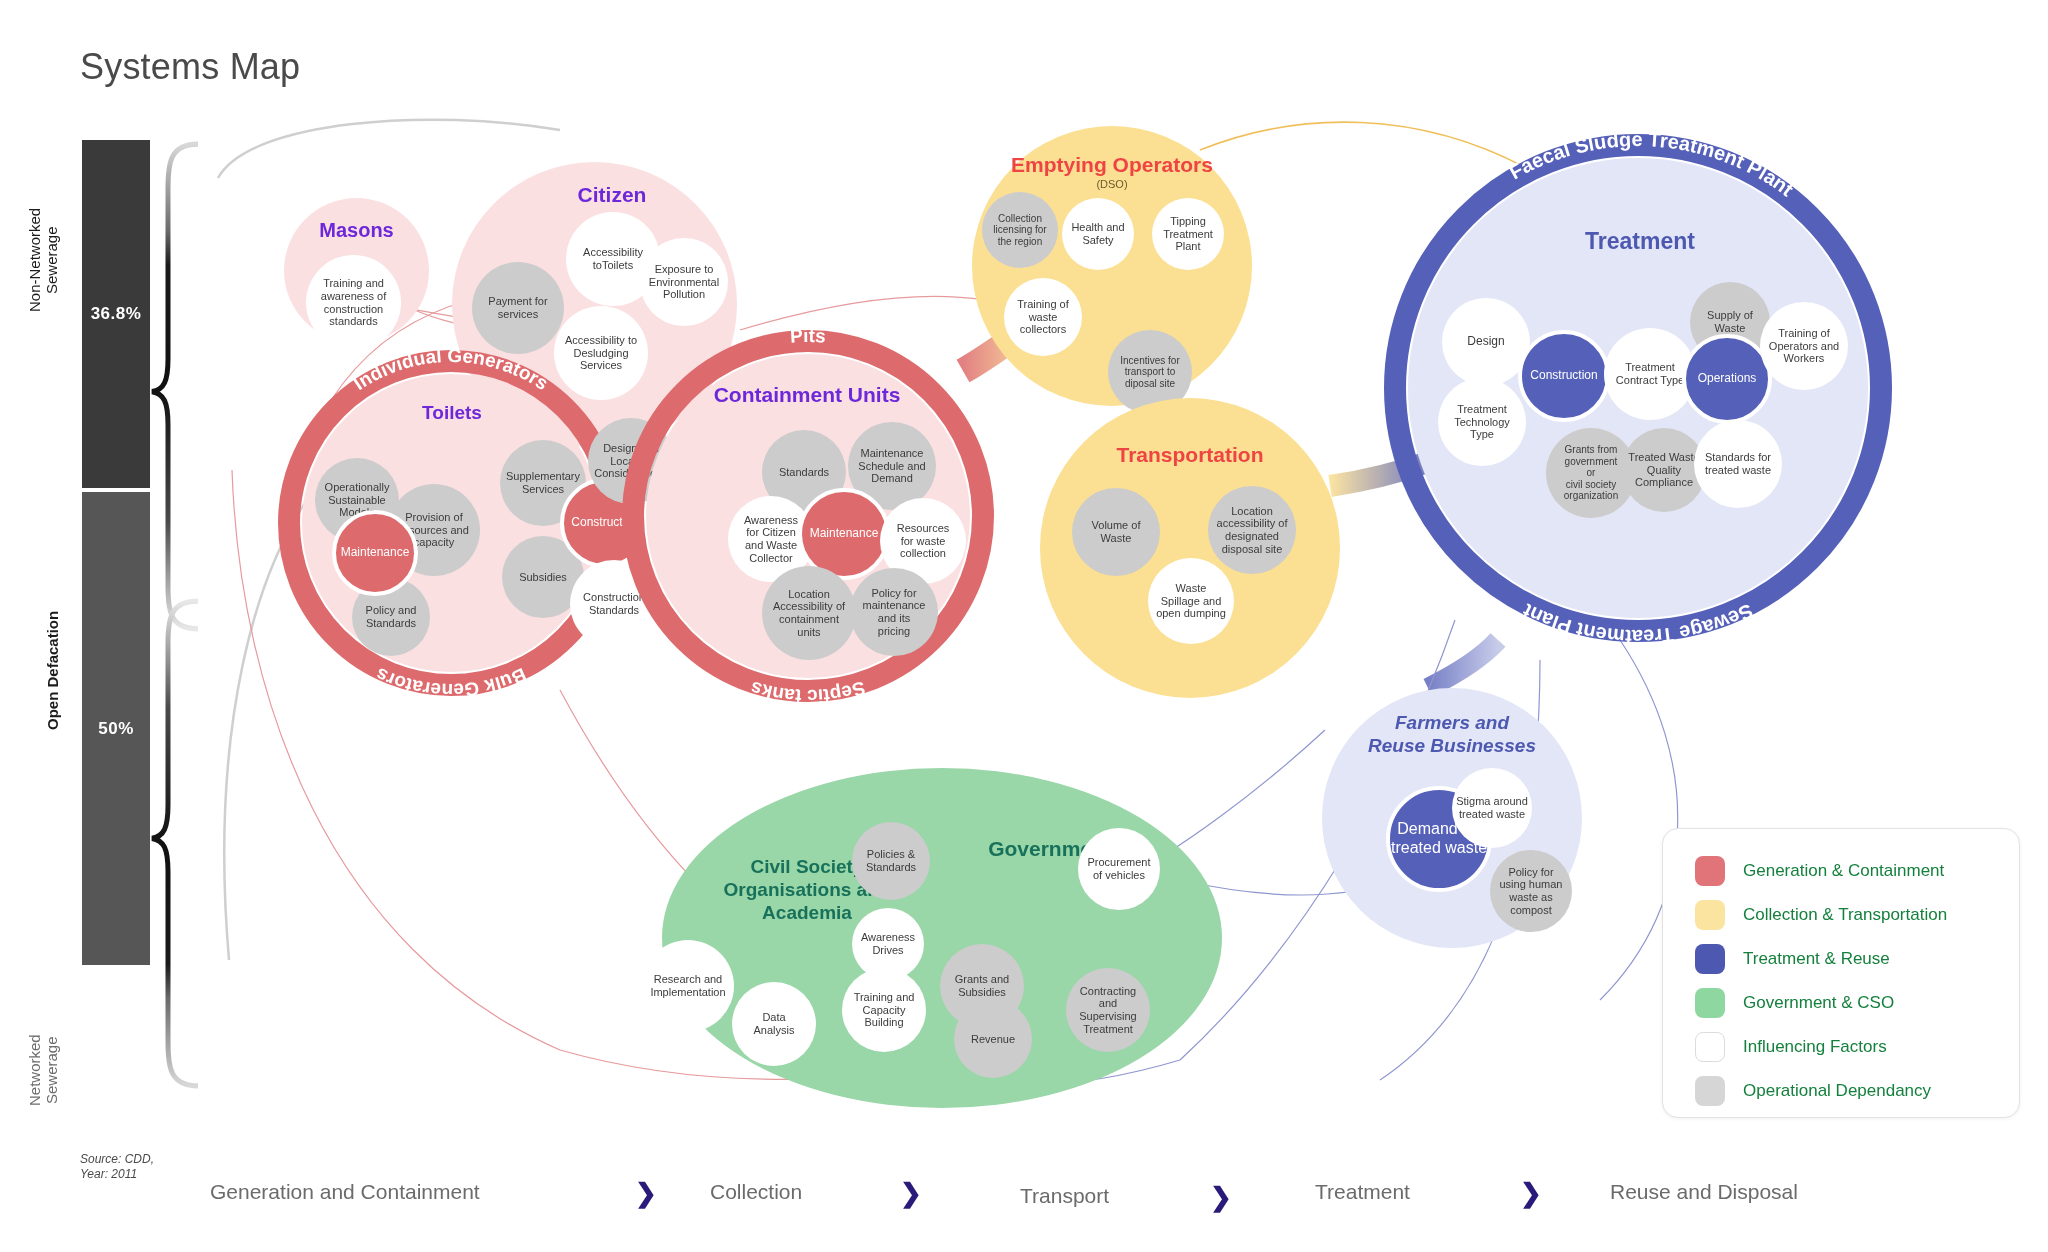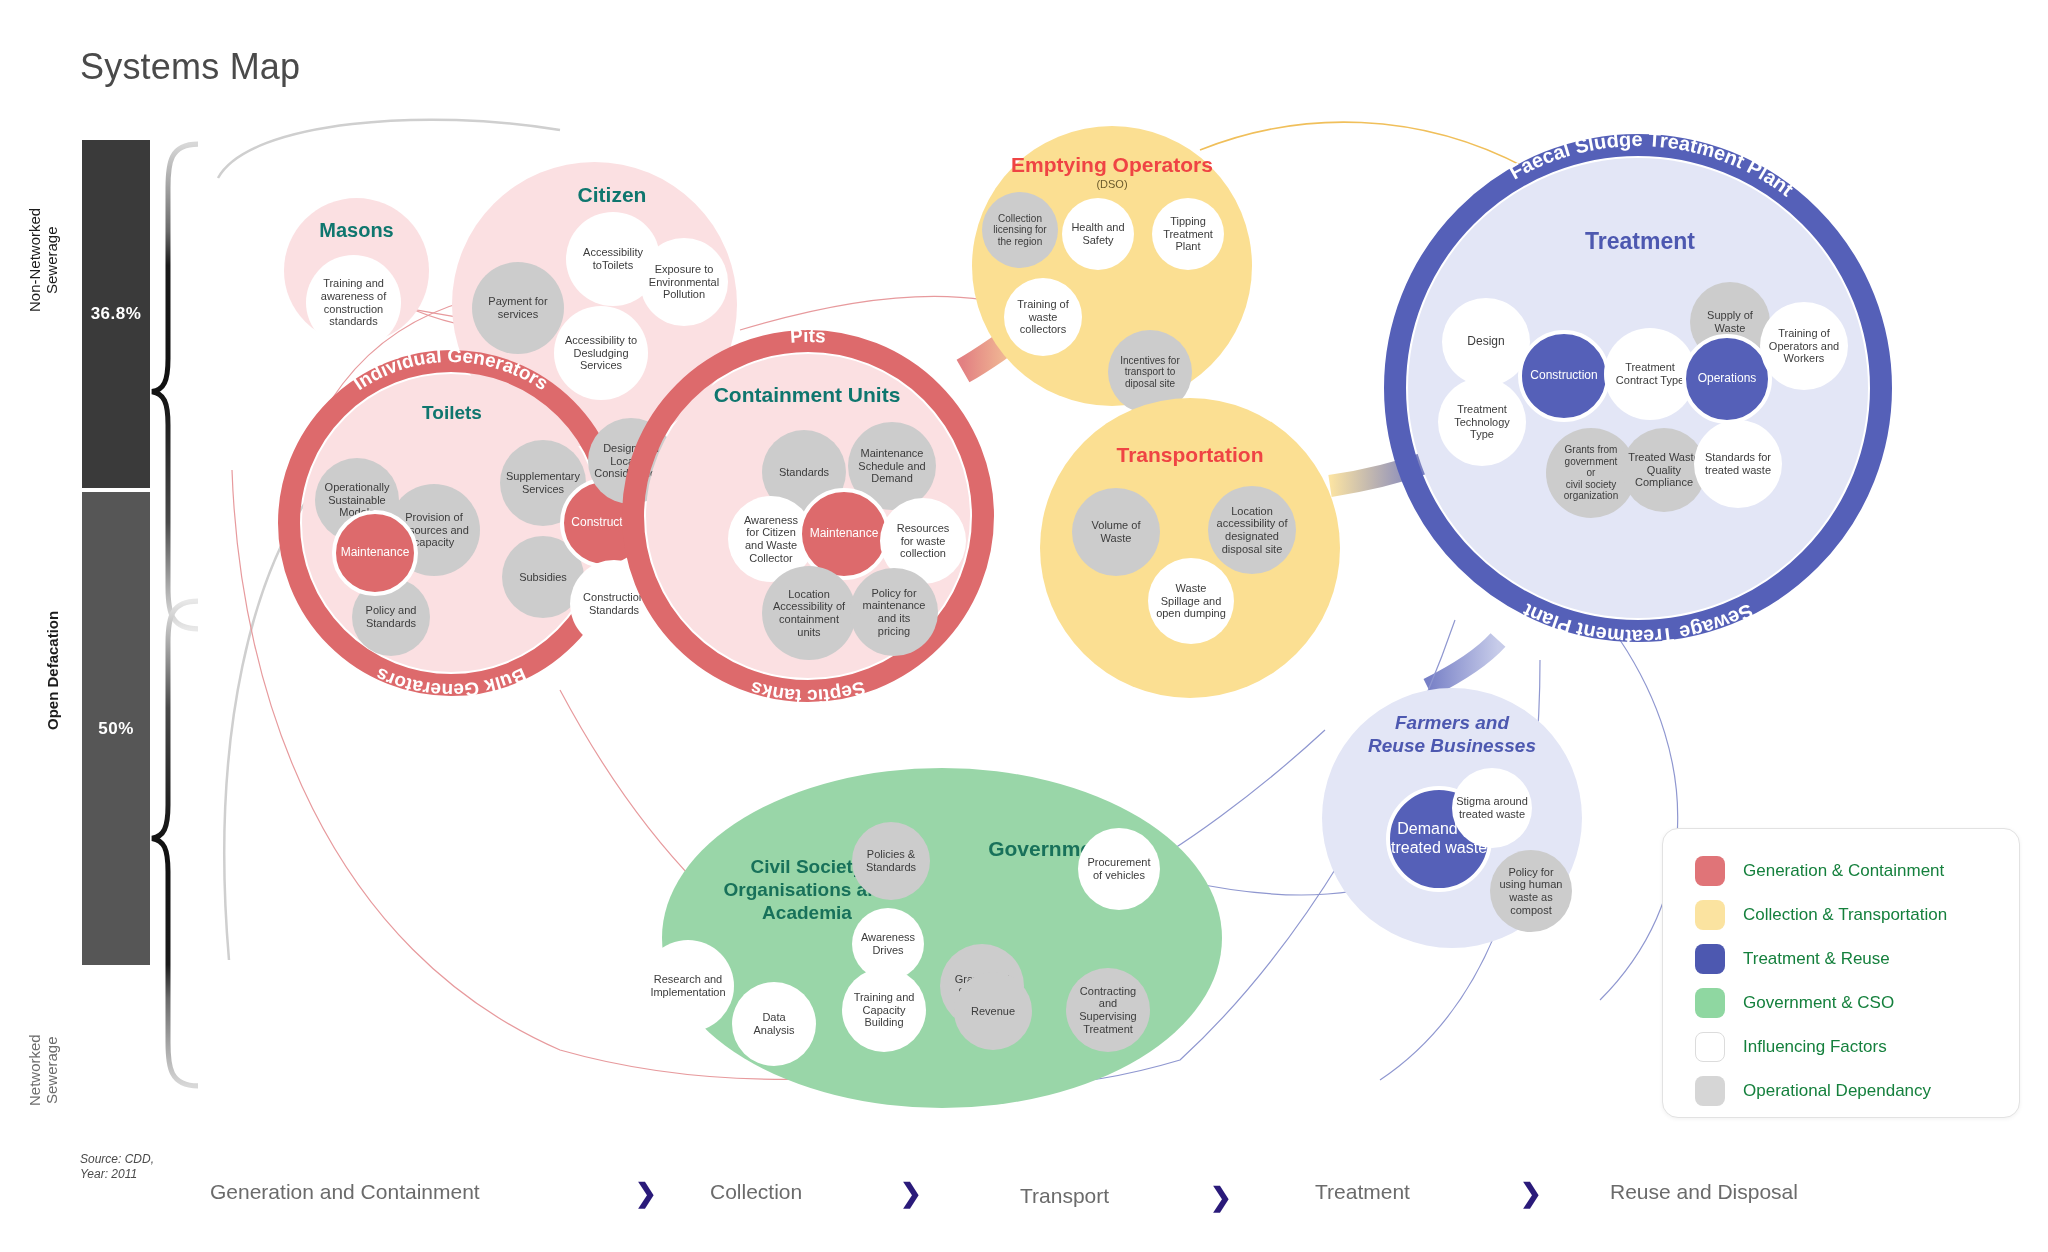--- a/index.html
+++ b/index.html
@@ -90,21 +90,21 @@
   .leaf-red   { background: #dd6a6c; color: #ffffff; border: 4px solid #ffffff; }
   .leaf-blue  { background: #5560b8; color: #ffffff; border: 4px solid #ffffff; }
 
   .grp-title {
     position: absolute;
     text-align: center;
     font-weight: bold;
     white-space: pre;
     line-height: 1.2;
   }
-  .t-red   { color: #0f766e; }
+  .t-red   { color: #6d28d9; }
   .t-yellow{ color: #ef4444; }
   .t-blue  { color: #4d58b0; }
   .t-green { color: #18715a; }
 
   .sub-label { font-size: 11px; font-weight: normal; color: #6b5a2c; }
 
   
   .arc-text { position: absolute; pointer-events: none; }
 
   
@@ -317,21 +317,21 @@
 
   <div class="circ leaf-white" style="left:642px; top:940px; width:92px; height:92px; font-size:11px;">Research and<br>Implementation</div>
   <div class="circ leaf-white" style="left:732px; top:982px; width:84px; height:84px; font-size:11px;">Data<br>Analysis</div>
   <div class="circ leaf-white" style="left:852px; top:908px; width:72px; height:72px; font-size:11px;">Awareness<br>Drives</div>
   <div class="circ leaf-white" style="left:842px; top:968px; width:84px; height:84px; font-size:11px;">Training and<br>Capacity<br>Building</div>
 
   <div class="circ leaf-gray" style="left:852px; top:822px; width:78px; height:78px; font-size:11px;">Policies &amp;<br>Standards</div>
   <div class="circ leaf-white" style="left:1078px; top:828px; width:82px; height:82px; font-size:11px;">Procurement<br>of vehicles</div>
   <div class="circ leaf-gray" style="left:940px; top:944px; width:84px; height:84px; font-size:11px;">Grants and<br>Subsidies</div>
   <div class="circ leaf-gray" style="left:1066px; top:968px; width:84px; height:84px; font-size:11px;">Contracting<br>and<br>Supervising<br>Treatment</div>
-  <div class="circ leaf-gray" style="left:954px; top:972px; width:78px; height:78px; font-size:11px;">Revenue</div>
+  <div class="circ leaf-gray" style="left:954px; top:1000px; width:78px; height:78px; font-size:11px;">Revenue</div>
 
   <div id="legend">
     <div class="legend-row">
       <span class="legend-swatch" style="background:#e07478;"></span>
       <span class="legend-label">Generation &amp; Containment</span>
     </div>
     <div class="legend-row">
       <span class="legend-swatch" style="background:#fbe3a0;"></span>
       <span class="legend-label">Collection &amp; Transportation</span>
     </div>

